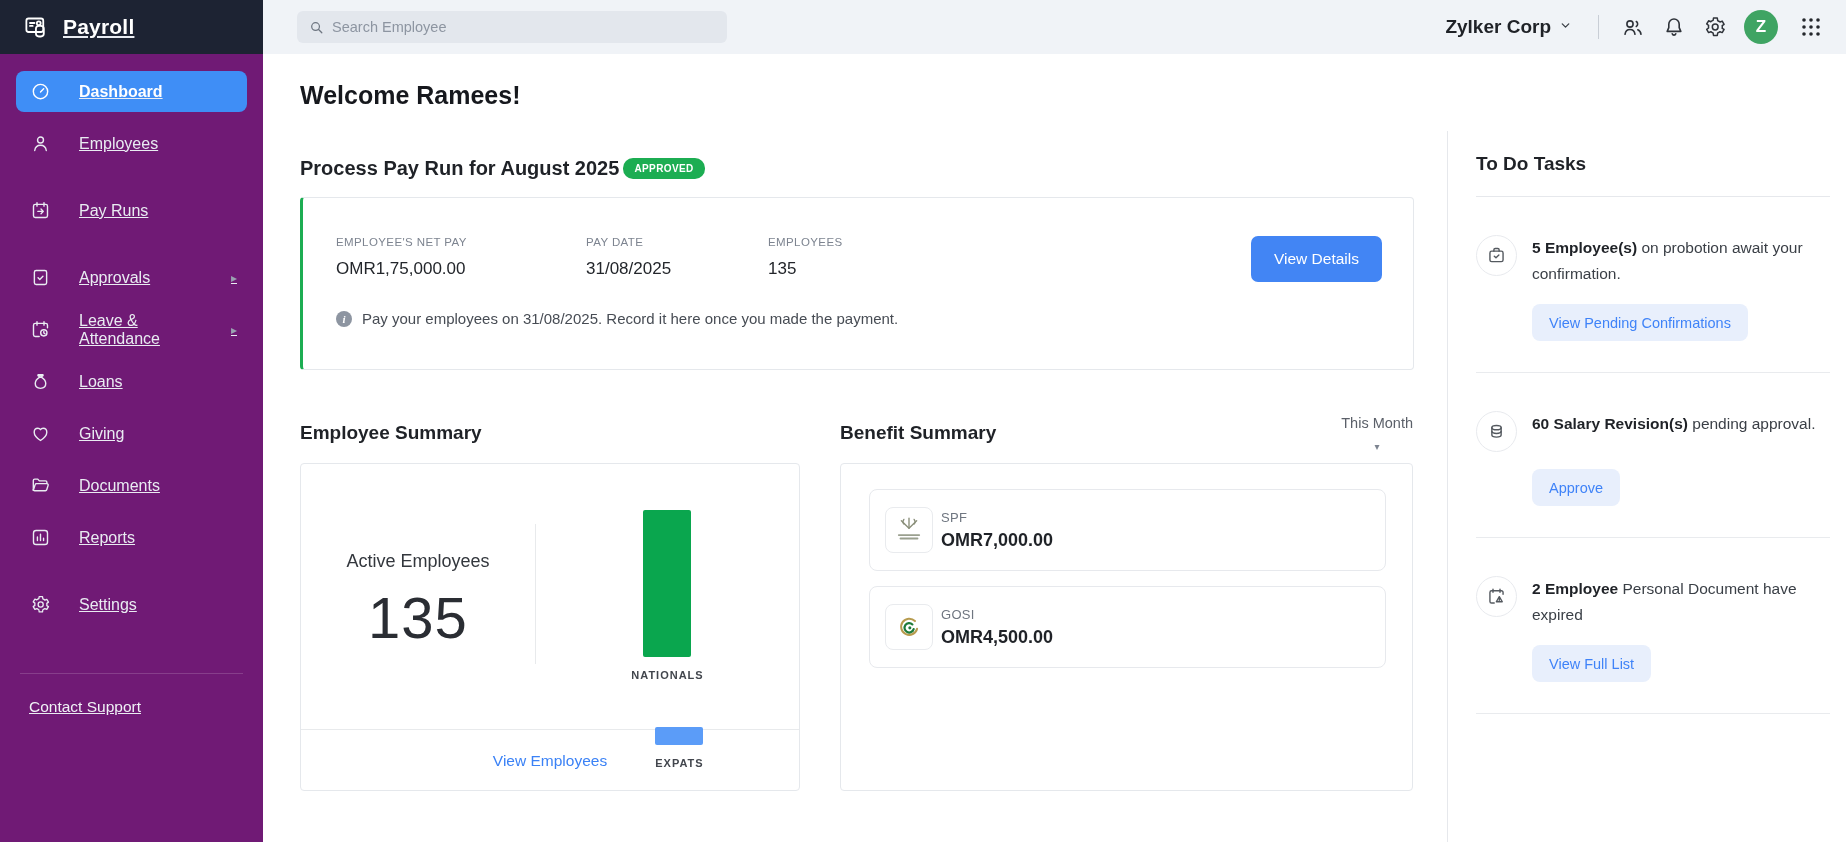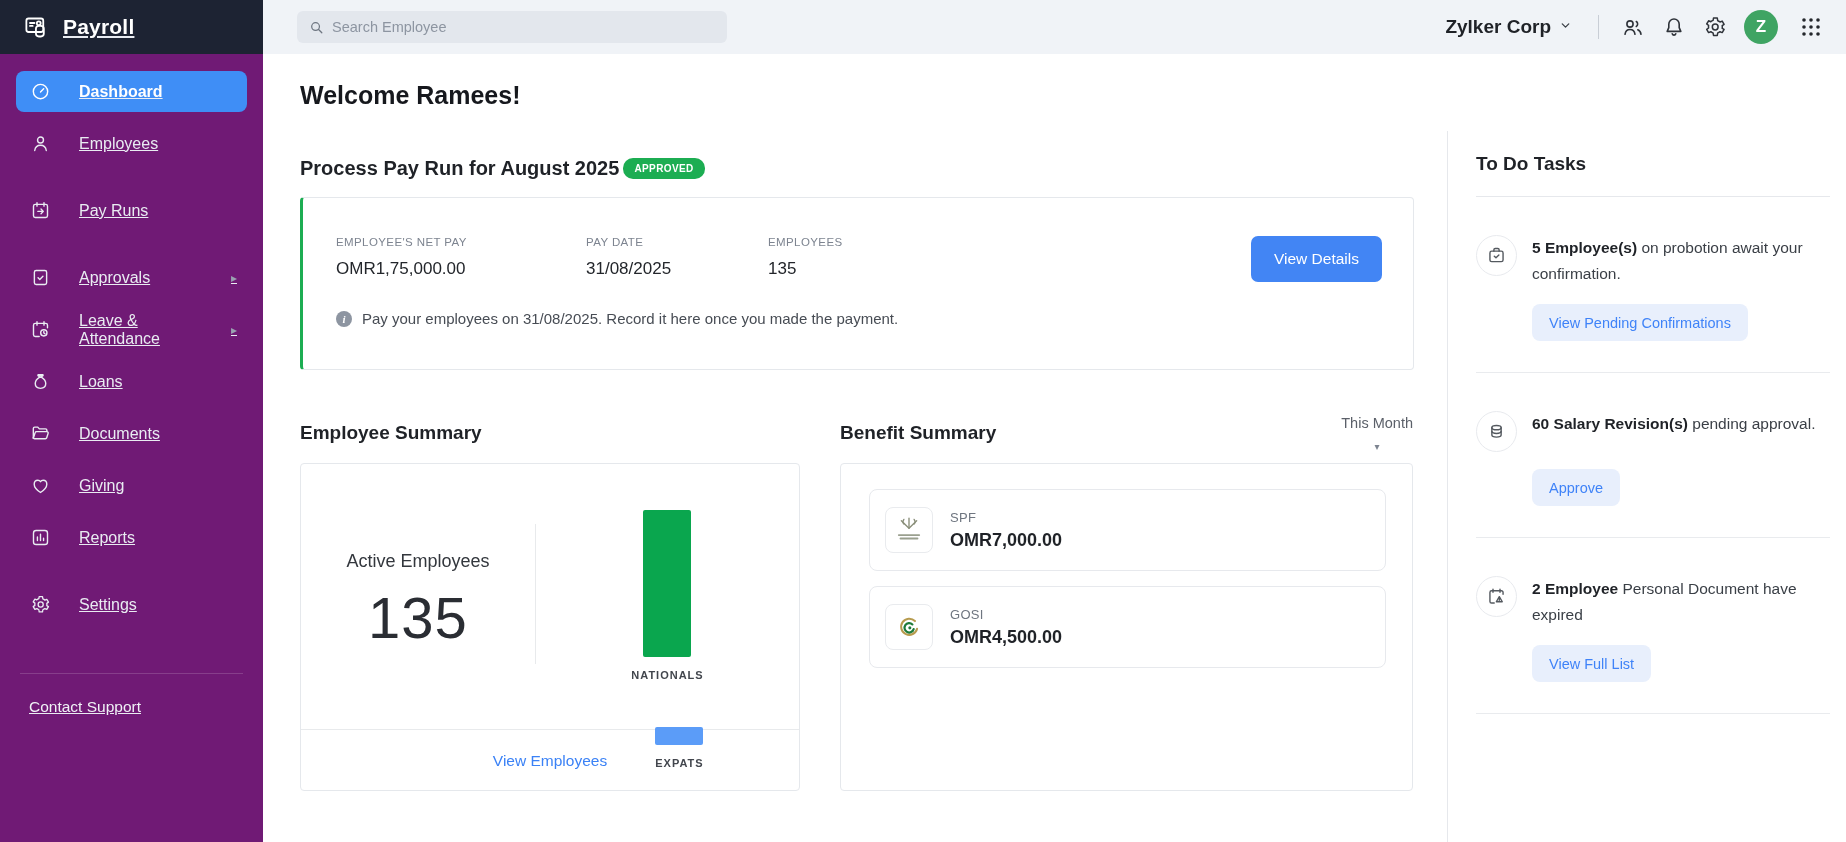--- a/index.html
+++ b/index.html
@@ -77,21 +77,21 @@
   .bar-col { display:flex; flex-direction:column; align-items:center; }
   .bar { width:48px; border-radius:2px; }
   .bar-label { margin-top:12px; font-size:11px; letter-spacing:1px; color:#42464d; font-weight:600; }
   .emp-footer { border-top:1px solid #e8eaec; height:62px; display:flex; align-items:center; justify-content:center; }
   .link { color:#3b82f6; font-size:15.5px; cursor:pointer; text-decoration:none; }
 
   .ben { width:573px; }
   .ben-card { padding:25px 26px 0 28px; }
   .ben-row { height:82px; border:1px solid #e7e9ed; border-radius:8px; margin-bottom:15px; display:flex; align-items:center; padding-left:15px; background:#fff; }
   .ben-logo { width:48px; height:46px; border:1px solid #e9ebee; border-radius:8px; display:flex; align-items:center; justify-content:center; background:#fff; }
-  .ben-text { margin-left:17px; }
+  .ben-text { margin-left:8px; }
   .ben-name { font-size:13px; color:#6f7680; letter-spacing:.3px; }
   .ben-amount { margin-top:5px; font-size:18px; font-weight:600; color:#1f2227; }
 
   
   .todo { position:absolute; left:1447px; top:131px; width:399px; height:711px; background:#fff; border-left:1px solid #e6e8ec; padding:0 16px 0 28px; }
   .todo-head { height:66px; display:flex; align-items:center; border-bottom:1px solid #e6e8ec; font-size:19px; font-weight:600; color:#1f2227; }
   .task { margin-top:38px; display:flex; gap:15px; }
   .task-icon { width:41px; height:41px; border-radius:50%; border:1px solid #e8eaee; display:flex; align-items:center; justify-content:center; flex:0 0 41px; }
   .task-icon svg { width:21px; height:21px; stroke:#54595f; }
   .task-text { font-size:15.5px; line-height:26px; color:#3a3f46; width:300px; }
@@ -164,31 +164,31 @@
       <div class="nav-item">
         <svg viewBox="0 0 24 24" fill="none" stroke-width="1.6" stroke-linecap="round" stroke-linejoin="round">
           <path d="M9.3 4.2h5.4l-1.4 3M9.3 4.2l1.4 3M9.3 4.2c-.6.7-.2 1.6.6 1.6h4.2c.8 0 1.2-.9.6-1.6"></path>
           <path d="M10.7 7.2h2.6c2.9 1.8 4.7 4.3 4.7 7.2 0 3.4-2.4 5.4-6 5.4s-6-2-6-5.4c0-2.9 1.8-5.4 4.7-7.2z"></path>
         </svg>
         <span>Loans</span>
       </div>
 
       <div class="nav-item">
         <svg viewBox="0 0 24 24" fill="none" stroke-width="1.6" stroke-linecap="round" stroke-linejoin="round">
+          <path d="M12 20s-7.2-4.6-7.2-9.4C4.8 8 6.6 6 9 6c1.5 0 2.5.9 3 1.7C12.5 6.9 13.5 6 15 6c2.4 0 4.2 2 4.2 4.6C19.2 15.4 12 20 12 20z"></path>
+        </svg>
+        <span>Giving</span>
+      </div>
+
+      <div class="nav-item">
+        <svg viewBox="0 0 24 24" fill="none" stroke-width="1.6" stroke-linecap="round" stroke-linejoin="round">
           <path d="M3.8 17.5V6.3c0-.9.7-1.6 1.6-1.6h3.5l1.8 2h7c.9 0 1.6.7 1.6 1.6v1"></path>
           <path d="M3.8 17.5L5.9 11c.2-.7.8-1.1 1.5-1.1h11.8c1.1 0 1.8 1 1.5 2l-1.6 5c-.2.7-.8 1.1-1.5 1.1H5.3c-.9 0-1.7-.7-1.5-1.5z"></path>
         </svg>
         <span>Documents</span>
-      </div>
-
-      <div class="nav-item">
-        <svg viewBox="0 0 24 24" fill="none" stroke-width="1.6" stroke-linecap="round" stroke-linejoin="round">
-          <path d="M12 20s-7.2-4.6-7.2-9.4C4.8 8 6.6 6 9 6c1.5 0 2.5.9 3 1.7C12.5 6.9 13.5 6 15 6c2.4 0 4.2 2 4.2 4.6C19.2 15.4 12 20 12 20z"></path>
-        </svg>
-        <span>Giving</span>
       </div>
 
       <div class="nav-item">
         <svg viewBox="0 0 24 24" fill="none" stroke-width="1.6" stroke-linecap="round">
           <rect x="4" y="4" width="16" height="16" rx="3"></rect>
             <path d="M8.5 15.5v-4M12 15.5V8.3M15.5 15.5v-2.6"></path>
         </svg>
         <span>Reports</span>
       </div>
 

